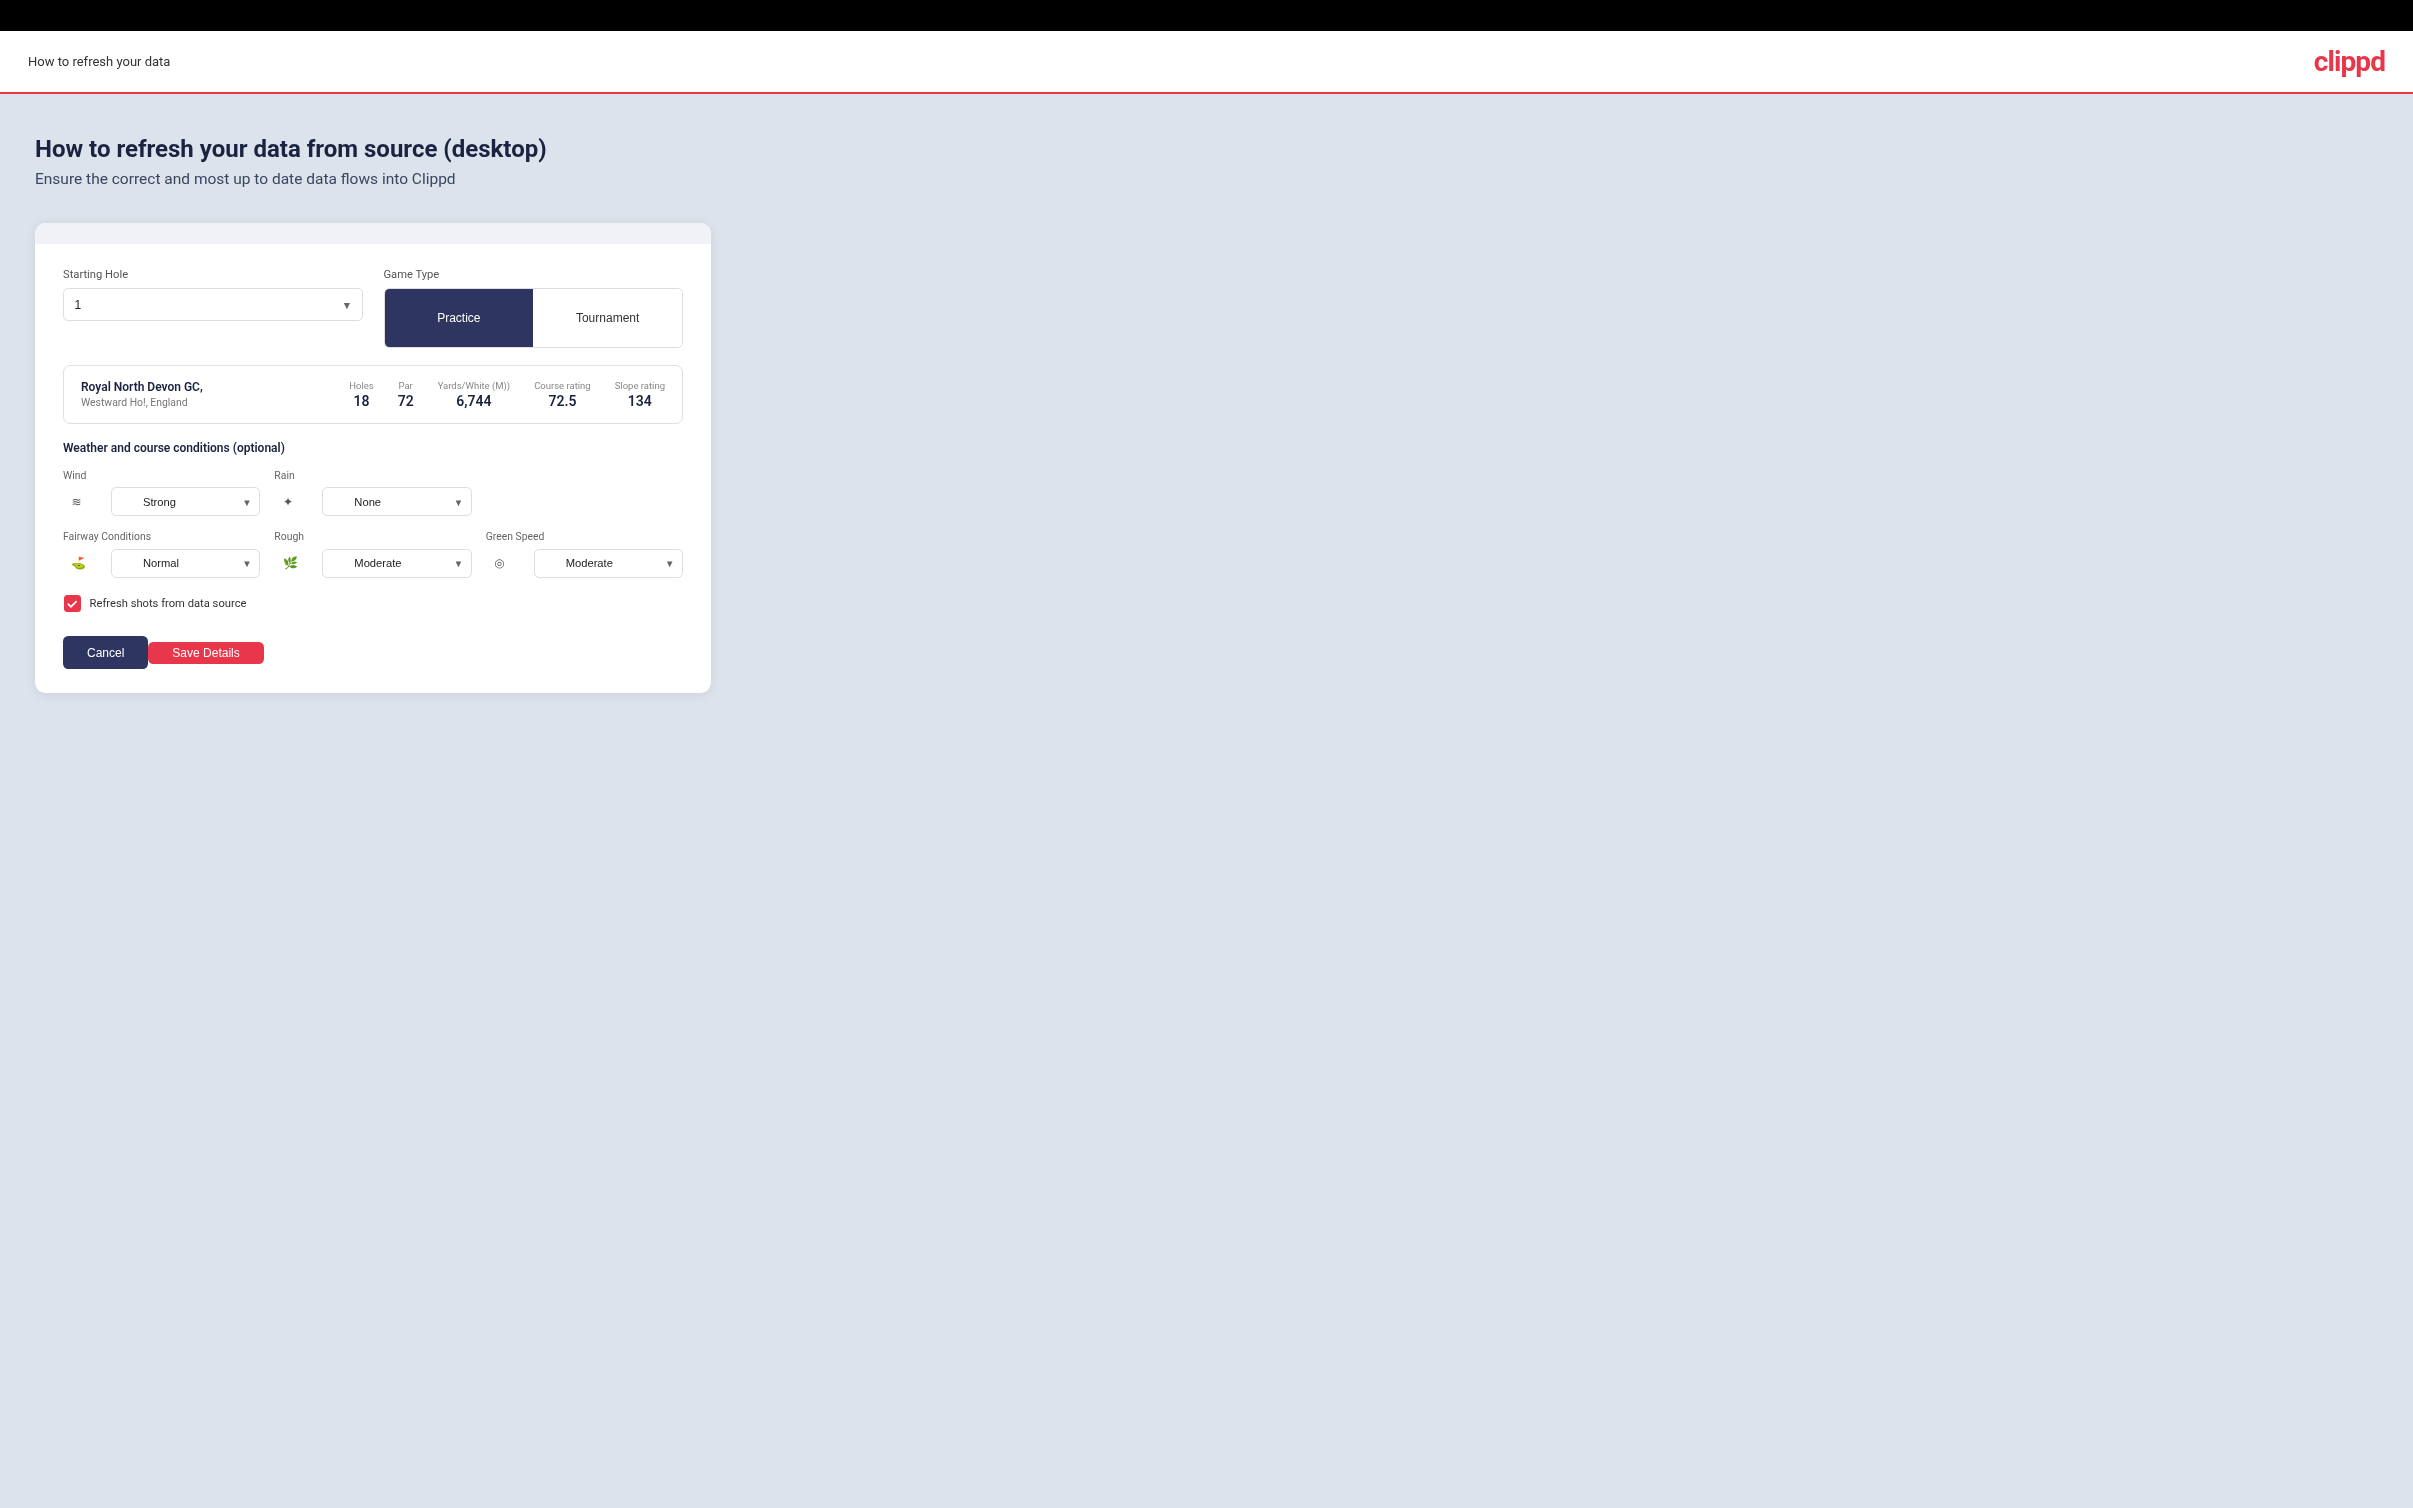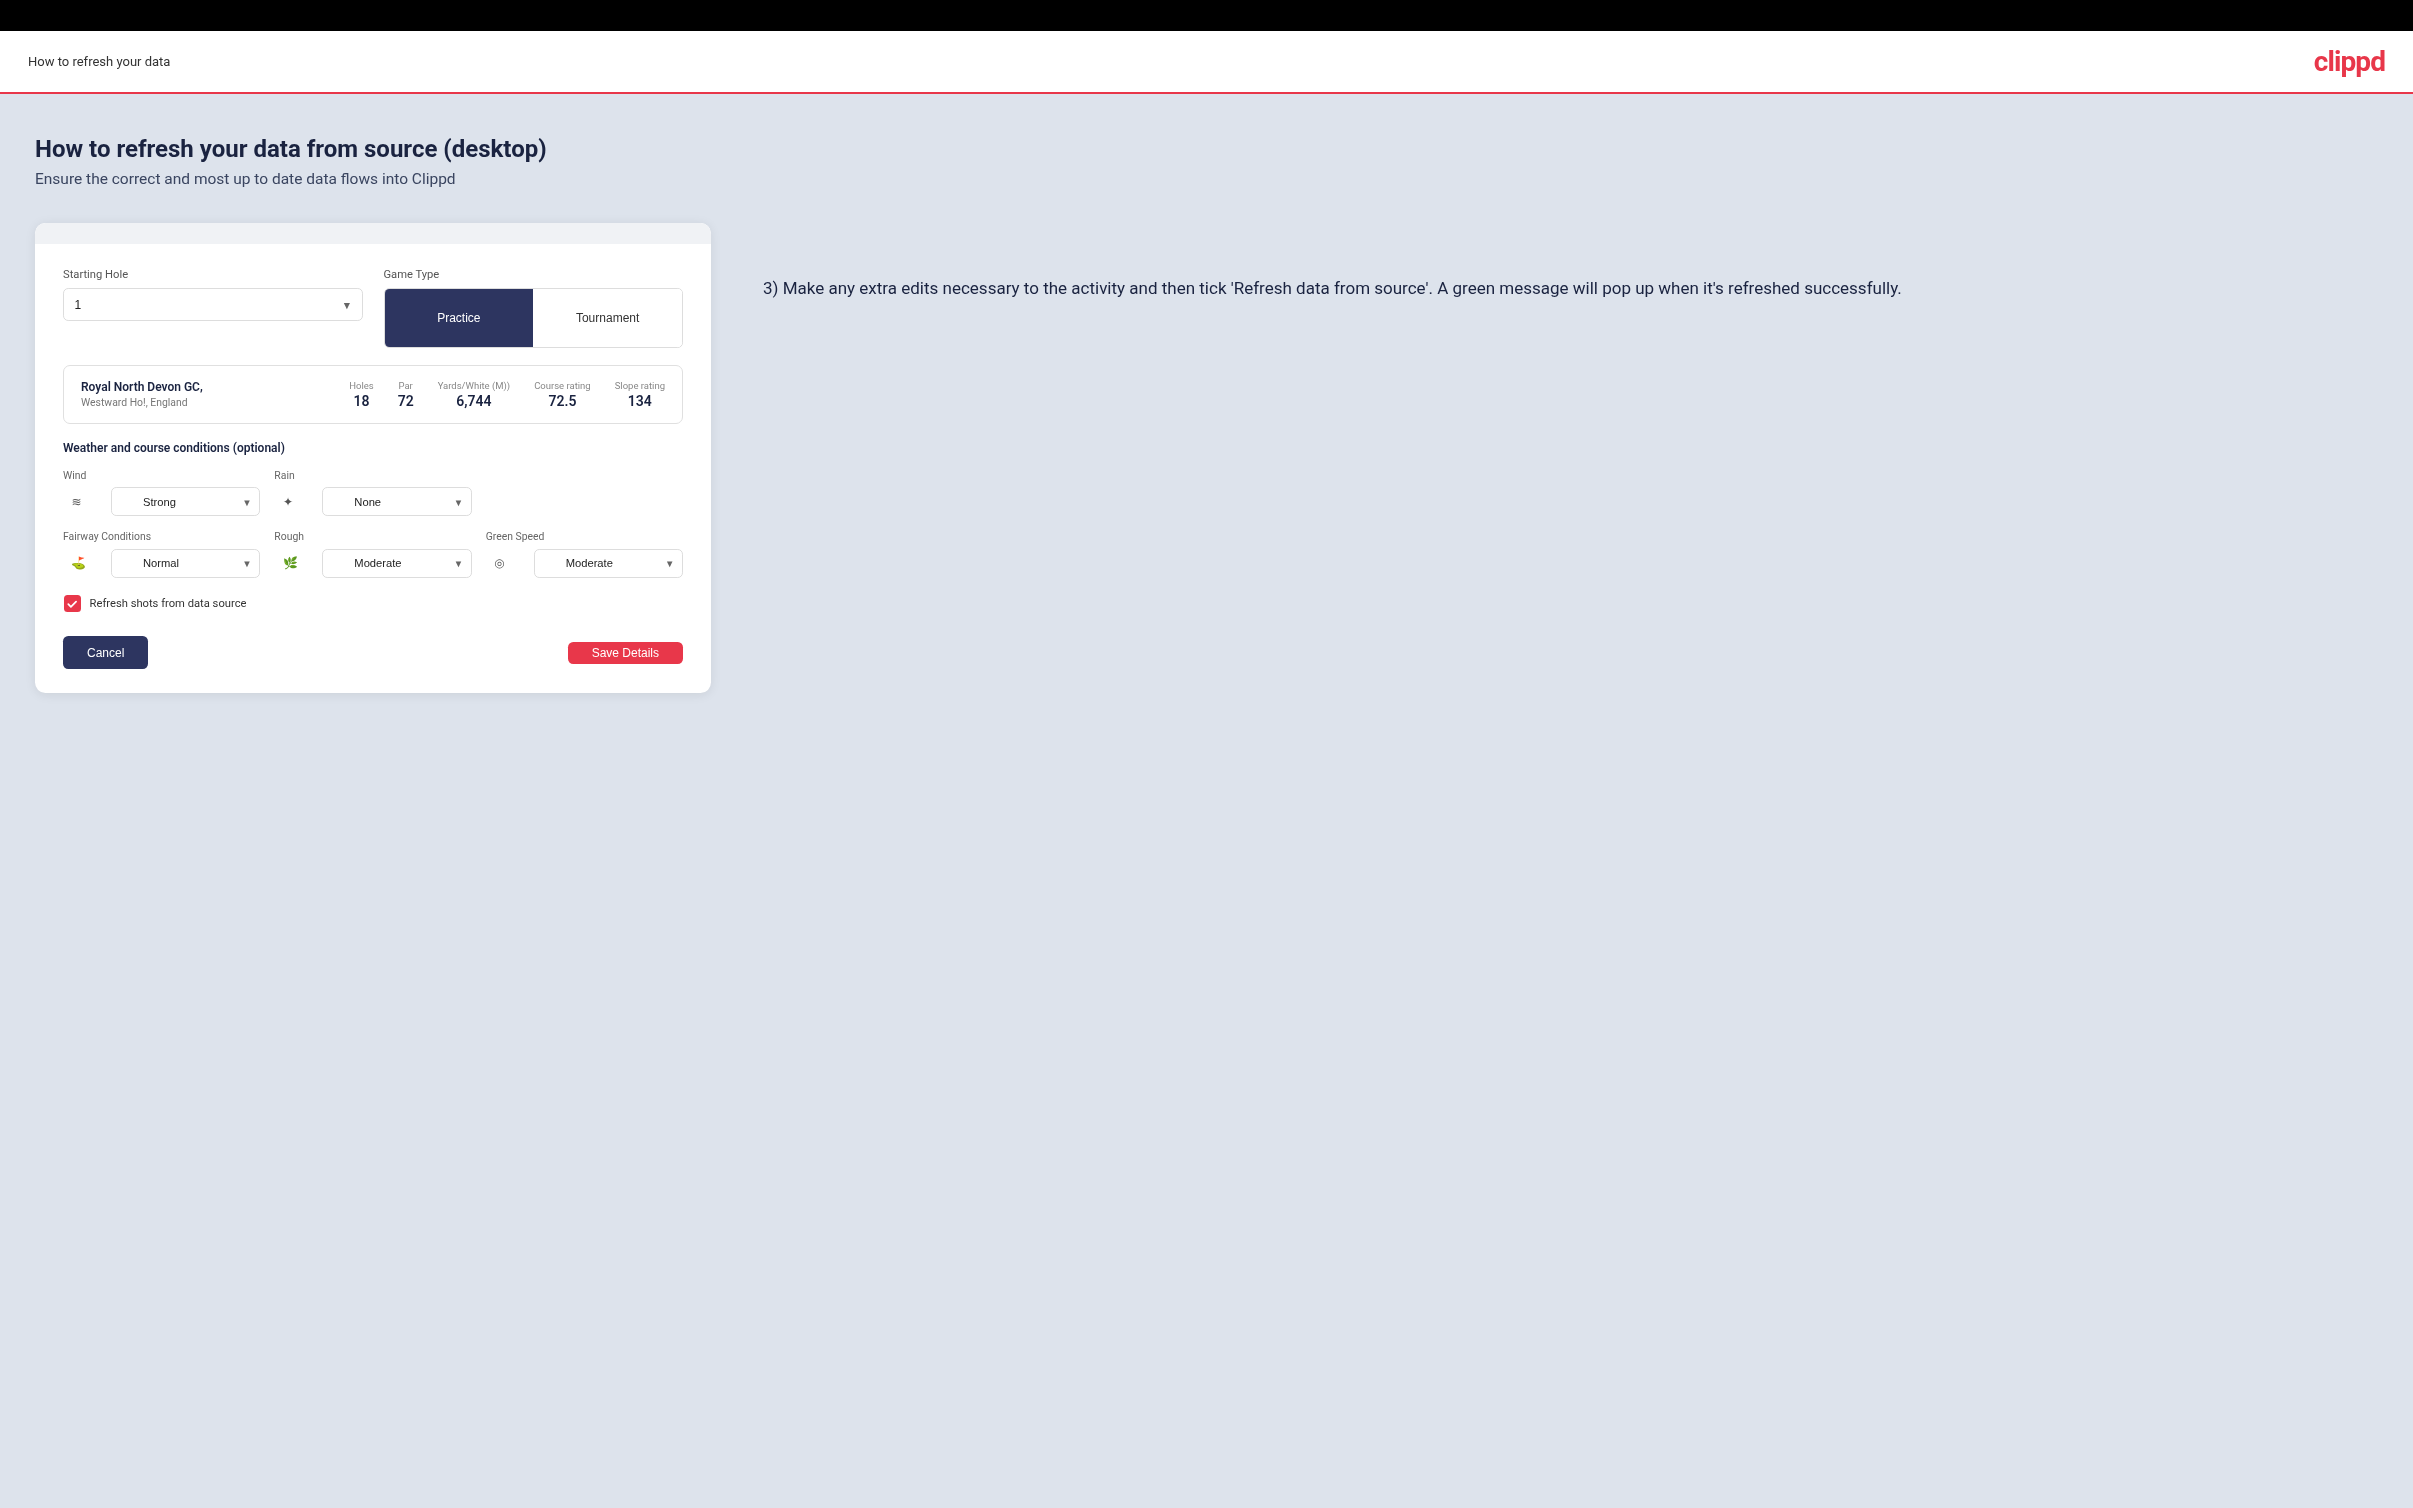--- a/index.html
+++ b/index.html
@@ -287,21 +287,21 @@
       height: 10.4px;
     }
 
     .checkbox-label {
       font-size: 11.2px;
       color: #333;
     }
 
     .form-actions {
       display: flex;
-      justify-content: space-between;
+      justify-content: flex-start;
       align-items: center;
       padding-top: 7px;
     }
 
     .cancel-btn {
       background: #2d3560;
       color: #fff;
       border: none;
       padding: 9.5px 24px;
       border-radius: 5.2px;
@@ -487,18 +487,15 @@
         </div>
 
         <div class="form-actions">
           <button class="cancel-btn">Cancel</button>
           <button class="save-btn">Save Details</button>
         </div>
 
       </div>
     </div>
 
-    <div class="side-text">
-      <p>3) Make any extra edits necessary to the activity and then tick 'Refresh data from source'. A green message will pop up when it's refreshed successfully.</p>
-    </div>
   </div>
 </div>
 
 
 </body></html>

